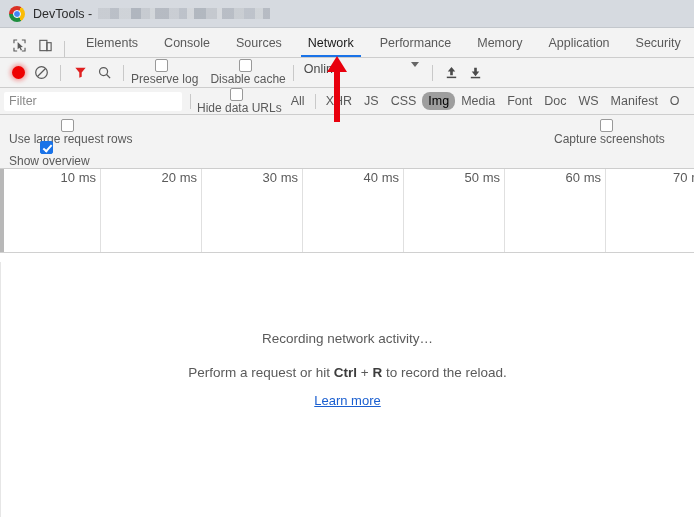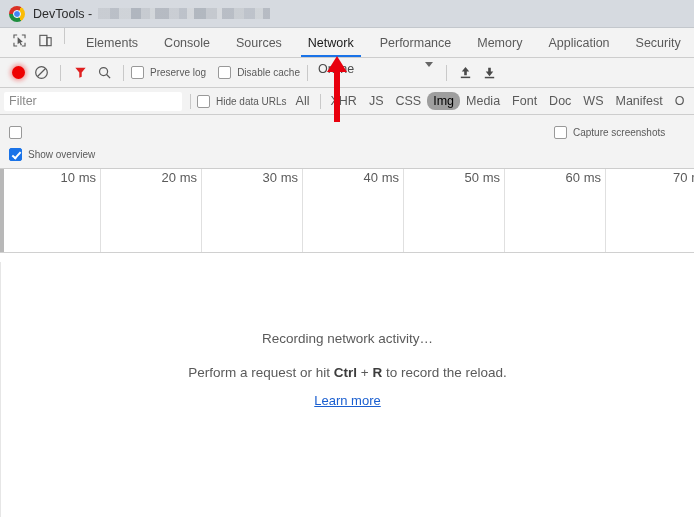--- a/index.html
+++ b/index.html
@@ -54,21 +54,21 @@
         #bdc2ca 85% 91%, #d0d4d8 91% 96%, #b5bac2 96% 100%);
     opacity: .95;
   }
 
   
   .tabbar {
     height: 30px;
     background: #f3f3f3;
     border-bottom: 1px solid #cdcdcd;
     display: flex;
-    align-items: flex-start;
+    align-items: flex-end;
     padding-left: 6px;
     position: relative;
   }
   .tb-icon {
     width: 26px; height: 24px;
     display: flex; align-items: center; justify-content: center;
     cursor: pointer;
   }
   .tb-sep { width: 1px; height: 16px; background: #c9c9c9; margin: 0 8px 0 6px; }
   .tabs { display: flex; align-items: center; height: 100%; }
@@ -105,21 +105,21 @@
     box-shadow: 0 0 4px 2px rgba(238,0,0,.35);
   }
   .tool-btn {
     width: 24px; height: 22px;
     display: flex; align-items: center; justify-content: center;
     cursor: pointer;
   }
   .vsep { width: 1px; height: 16px; background: #c9c9c9; margin: 0 7px; }
   .cb-wrap {
     display: flex; align-items: center; cursor: pointer;
-    white-space: nowrap; font-size: 10px; color: #5a5a5a;
+    white-space: nowrap; font-size: 12px; color: #5a5a5a; flex-direction: column;
   }
   .cb {
     width: 13px; height: 13px;
     border: 1px solid #999; border-radius: 2px;
     background: #fff; margin-right: 6px; flex: 0 0 auto;
     position: relative;
   }
   .cb.checked { background: #1a73e8; border-color: #1a73e8; }
   .cb.checked::after {
     content: ""; position: absolute;
@@ -357,20 +357,21 @@
       <div class="ftype"><span>Manifest</span></div>
       <div class="ftype"><span>O</span></div>
     </div>
   </div>
 
   <div class="settings">
     <div class="set-col-l">
       <div class="set-row">
         <div class="cb-wrap">
           <span class="cb"></span>
+          <span>Use large request rows</span>
         </div>
       </div>
       <div class="set-row">
         <div class="cb-wrap">
           <span class="cb checked"></span>
           <span>Show overview</span>
         </div>
       </div>
     </div>
     <div class="set-col-r">

